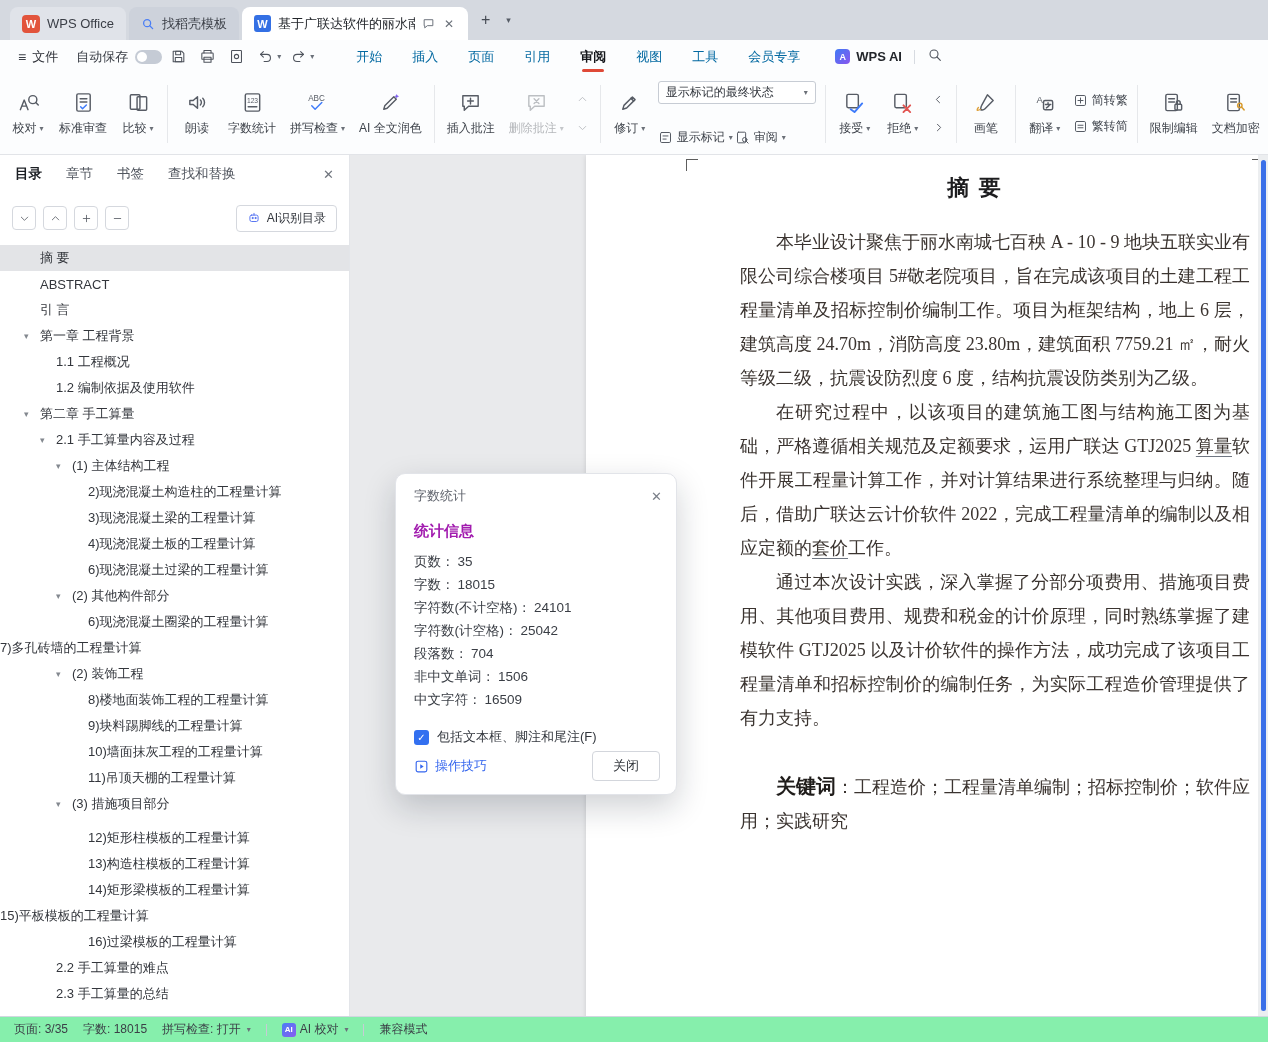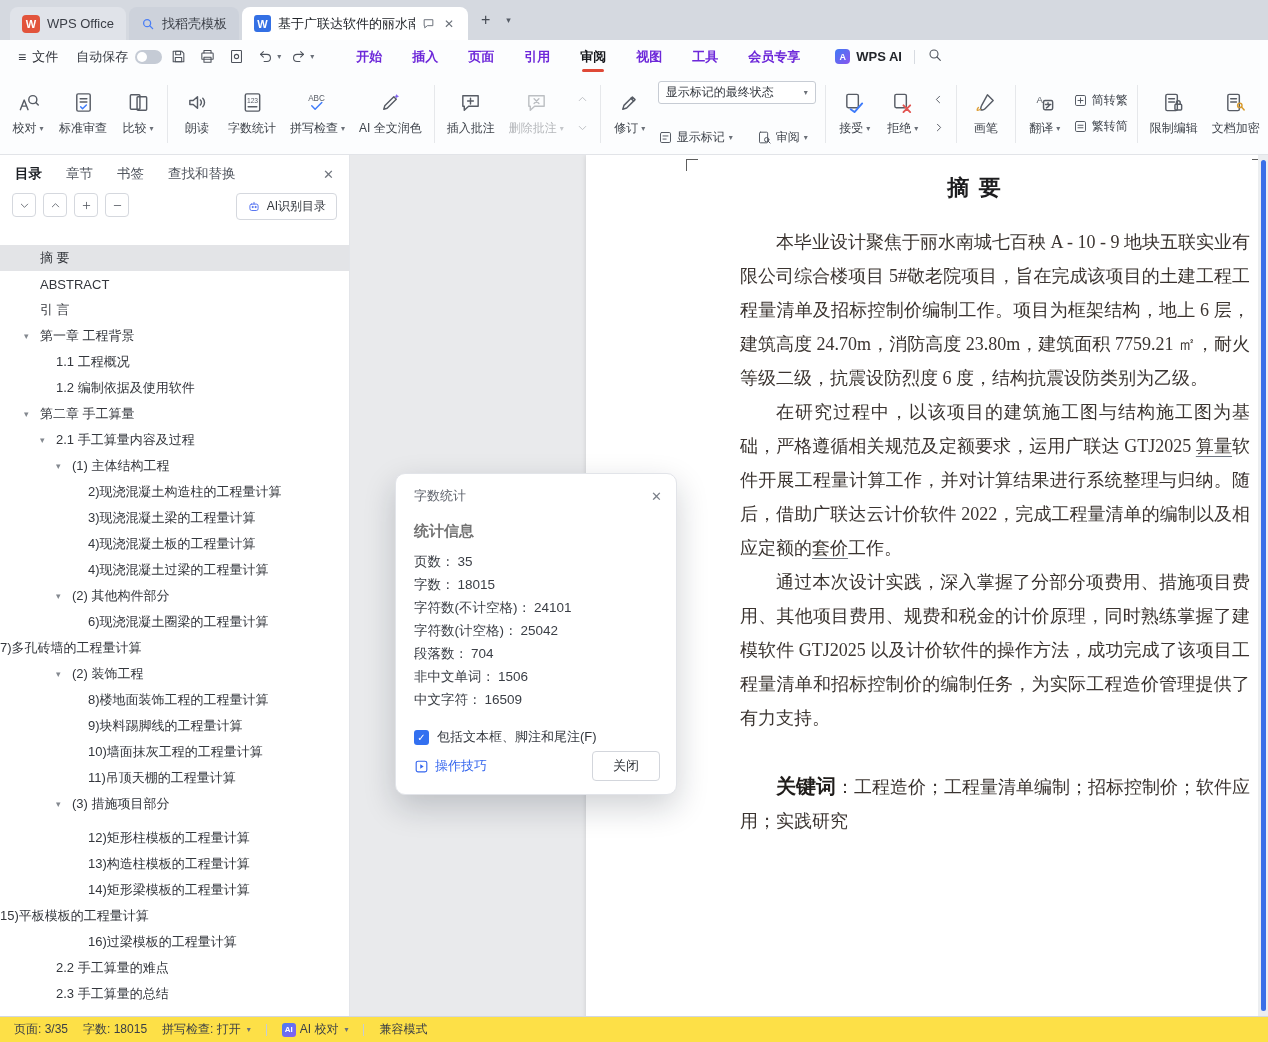--- a/index.html
+++ b/index.html
@@ -24,53 +24,53 @@
 .menubar{position:absolute;top:40px;left:0;right:0;height:33px;background:#fcfdfe;display:flex;align-items:center;padding:0 10px;font-size:13px;}
 .mfile{display:flex;align-items:center;gap:6px;padding:0 8px;color:#2e3138;}
 .hamb{font-size:14px;color:#3c4048;}
 .autosave{display:flex;align-items:center;margin-left:10px;color:#3c4048;}
 .toggle{width:27px;height:14px;border-radius:7px;background:#c5cbd5;position:relative;margin-left:7px;}
 .toggle .knob{position:absolute;left:2px;top:2px;width:10px;height:10px;border-radius:50%;background:#fff;}
 .mico{width:25px;height:24px;display:flex;align-items:center;justify-content:center;border-radius:4px;margin-left:4px;}
 .mico svg{width:17px;height:17px;fill:none;stroke:#4e535c;stroke-width:1.5;stroke-linecap:round;stroke-linejoin:round;}
 .mcaret{font-size:8px;color:#6a7079;margin:0 1px 0 -1px;}
 .mtabs{display:flex;margin-left:26px;height:33px;}
-.mtab{padding:0 15px;display:flex;align-items:center;color:#6d28d9;position:relative;font-weight:bold;}
+.mtab{padding:0 15px;display:flex;align-items:center;color:#0369a1;position:relative;}
 .mtab.active{font-weight:bold;color:#15171b;}
 .mtab.active::after{content:"";position:absolute;left:17px;right:17px;bottom:1px;height:3px;border-radius:2px;background:#df4937;}
 .wpsai{display:flex;align-items:center;gap:6px;margin-left:20px;font-weight:bold;color:#23262b;}
 .ai-logo{width:15px;height:15px;border-radius:4px;background:linear-gradient(135deg,#3f7bf5,#8a55ee);color:#fff;font-size:9px;font-weight:bold;display:flex;align-items:center;justify-content:center;}
 .mdiv{width:1px;height:14px;background:#d7dbe1;margin:0 12px;}
 .msearch svg{width:16px;height:16px;fill:none;stroke:#4e535c;stroke-width:1.6;stroke-linecap:round;}
 
 
 .ribbon{position:absolute;top:73px;left:0;right:0;height:82px;background:#fcfdfe;border-bottom:1px solid #e2e4e8;display:flex;align-items:center;padding:0 4px;overflow:hidden;}
 .rbtn{min-width:48px;height:68px;display:flex;flex-direction:column;align-items:center;justify-content:center;gap:6px;padding:0 7px;border-radius:4px;color:#3e434b;font-size:12px;flex:none;}
 .ric{width:23px;height:23px;fill:none;stroke:#575c65;stroke-width:1.5;stroke-linecap:round;stroke-linejoin:round;flex:none;}
 .ric text{stroke:none;fill:#575c65;font-family:"Liberation Sans",sans-serif;}
 .ric14{width:15px;height:15px;fill:none;stroke:#575c65;stroke-width:1.6;stroke-linecap:round;stroke-linejoin:round;flex:none;}
 .rlb{display:flex;align-items:center;gap:3px;white-space:nowrap;}
 .dd{font-size:8px;color:#6b7078;}
 .rdiv{width:1px;height:58px;background:#e6e8eb;margin:0 5px;flex:none;}
 .disabled{opacity:.38;}
 .rcol{display:flex;flex-direction:column;gap:9px;justify-content:center;flex:none;margin:0 4px;}
 .combo{width:158px;height:23px;border:1px solid #c7ccd4;border-radius:3px;background:#fff;display:flex;align-items:center;justify-content:space-between;padding:0 7px;font-size:12px;color:#33373e;}
-.rrow{display:flex;align-items:center;gap:24px;margin-top:16px;}
+.rrow{display:flex;align-items:center;gap:2px;margin-top:16px;}
 .rsm{display:flex;align-items:center;gap:4px;font-size:12px;color:#3e434b;white-space:nowrap;}
 .rstack{display:flex;flex-direction:column;gap:9px;flex:none;margin:0 2px;}
 .rnav{width:20px;height:19px;display:flex;align-items:center;justify-content:center;}
 .rnav svg{width:13px;height:13px;fill:none;stroke:#575c65;stroke-width:1.8;stroke-linecap:round;stroke-linejoin:round;}
 
 
 .sidebar{position:absolute;top:155px;left:0;width:350px;bottom:26px;background:#fff;border-right:1px solid #e3e5e9;overflow:hidden;}
 .side-tabs{height:38px;display:flex;align-items:center;padding:0 15px;gap:24px;font-size:13.5px;color:#51565f;}
 .stab{white-space:nowrap;}
 .stab.active{font-weight:bold;color:#1c1f24;}
 .sclose{margin-left:auto;color:#6f747d;font-size:13px;}
-.side-tools{height:50px;display:flex;padding:0 12px;gap:7px;}
+.side-tools{height:50px;display:flex;align-items:center;padding:0 12px;gap:7px;}
 .sqbtn{width:24px;height:24px;border:1px solid #d5d8de;border-radius:4px;background:#fff;display:flex;align-items:center;justify-content:center;}
 .sqbtn svg{width:11px;height:11px;fill:none;stroke:#565b64;stroke-width:1.8;stroke-linecap:round;stroke-linejoin:round;}
 .ai-btn{margin-left:auto;height:27px;border:1px solid #d5d8de;border-radius:4px;background:#fff;display:flex;align-items:center;gap:6px;padding:0 10px;font-size:12px;color:#33373e;}
 .ai-btn svg{width:14px;height:14px;fill:none;stroke:#4d6df0;stroke-width:1.6;stroke-linecap:round;}
 .toc{position:absolute;top:90px;left:0;right:0;bottom:0;overflow:hidden;}
 .toc-row{height:26px;display:flex;align-items:center;font-size:13px;color:#33363c;white-space:nowrap;overflow:hidden;}
 .toc-row.selected{background:#e3e4e7;}
 .arr{width:16px;font-size:9px;color:#83888f;flex:none;text-align:left;}
 
 
@@ -87,32 +87,32 @@
 .mark.tr{left:666px;top:4px;border-right:1px solid #5d5d5d;border-top:1px solid #5d5d5d;}
 .drag-dots{position:absolute;left:306px;top:20px;display:grid;grid-template-columns:repeat(2,4px);grid-template-rows:repeat(3,4px);}
 .drag-dots i{width:2.5px;height:2.5px;border-radius:50%;background:#959ba4;}
 .vscroll{position:absolute;top:0;right:0;width:10px;bottom:0;background:#eceef0;}
 .vthumb{position:absolute;right:2px;width:5px;top:5px;bottom:5px;border-radius:3px;background:#3a6fe8;}
 
 
 .dialog{position:absolute;left:395px;top:473px;width:282px;height:322px;background:#fff;border:1px solid #e2e4e9;border-radius:10px;box-shadow:0 12px 32px rgba(15,23,42,.20);z-index:30;}
 .dlg-head{display:flex;justify-content:space-between;align-items:center;padding:13px 14px 0 18px;font-size:13px;color:#60646d;}
 .dlg-close{color:#7a7f88;font-size:13px;}
-.dlg-section{font-size:15px;font-weight:bold;color:#737373;margin:17px 0 9px;padding:0 18px;}
+.dlg-section{font-size:15px;font-weight:bold;color:#a21caf;margin:17px 0 9px;padding:0 18px;}
 .stat-row{display:flex;padding:0 18px;font-size:13.5px;color:#3a3e45;line-height:23px;}
 .stat-val{margin-left:3px;}
 .dlg-check{display:flex;align-items:center;gap:8px;padding:0 18px;margin-top:17px;font-size:13px;color:#33373e;}
 .cbox{width:15px;height:15px;border-radius:3px;background:#3370f0;color:#fff;font-size:10px;display:flex;align-items:center;justify-content:center;flex:none;}
 .dlg-foot{position:absolute;left:0;right:0;bottom:13px;display:flex;align-items:center;justify-content:space-between;padding:0 16px 0 18px;}
 .tips{display:flex;align-items:center;gap:6px;color:#3566ee;font-size:13px;}
 .tips svg{width:15px;height:15px;}
 .btn-close{width:68px;height:30px;border:1px solid #d3d6dc;border-radius:4px;background:#fff;font-size:13px;color:#2f3339;display:flex;align-items:center;justify-content:center;}
 
 
-.statusbar{position:absolute;left:0;right:0;bottom:0;height:26px;background:#fde047;border-top:1px solid #d2d7e0;display:flex;align-items:center;padding:0 14px;font-size:12px;color:#3b3f46;gap:15px;}
+.statusbar{position:absolute;left:0;right:0;bottom:0;height:26px;background:#86efac;border-top:1px solid #d2d7e0;display:flex;align-items:center;padding:0 14px;font-size:12px;color:#3b3f46;gap:15px;}
 .sitem{display:flex;align-items:center;gap:4px;white-space:nowrap;}
 .scaret{font-size:8px;color:#6a7079;margin-left:2px;}
 .sdiv{width:1px;height:12px;background:#c6ccd5;}
 .ai-badge{width:14px;height:14px;border-radius:3px;background:linear-gradient(135deg,#4a7ef5,#8a5cf0);color:#fff;font-size:8px;display:flex;align-items:center;justify-content:center;font-weight:bold;}
 </style>
 </head>
 <body>
 
 <div id="app">
 
@@ -522,21 +522,21 @@
         <div class="toc-row" style="padding-left: 88px;">
           <span>2)现浇混凝土构造柱的工程量计算</span>
         </div>
         <div class="toc-row" style="padding-left: 88px;">
           <span>3)现浇混凝土梁的工程量计算</span>
         </div>
         <div class="toc-row" style="padding-left: 88px;">
           <span>4)现浇混凝土板的工程量计算</span>
         </div>
         <div class="toc-row" style="padding-left: 88px;">
-          <span>4)现浇混凝土过梁的工程量计算</span>
+          <span>6)现浇混凝土过梁的工程量计算</span>
         </div>
         <div class="toc-row" style="padding-left: 56px;">
           <span class="arr">▾</span>
           <span>(2) 其他构件部分</span>
         </div>
         <div class="toc-row" style="padding-left: 88px;">
           <span>6)现浇混凝土圈梁的工程量计算</span>
         </div>
         <div class="toc-row" style="">
           <span>7)多孔砖墙的工程量计算</span>

